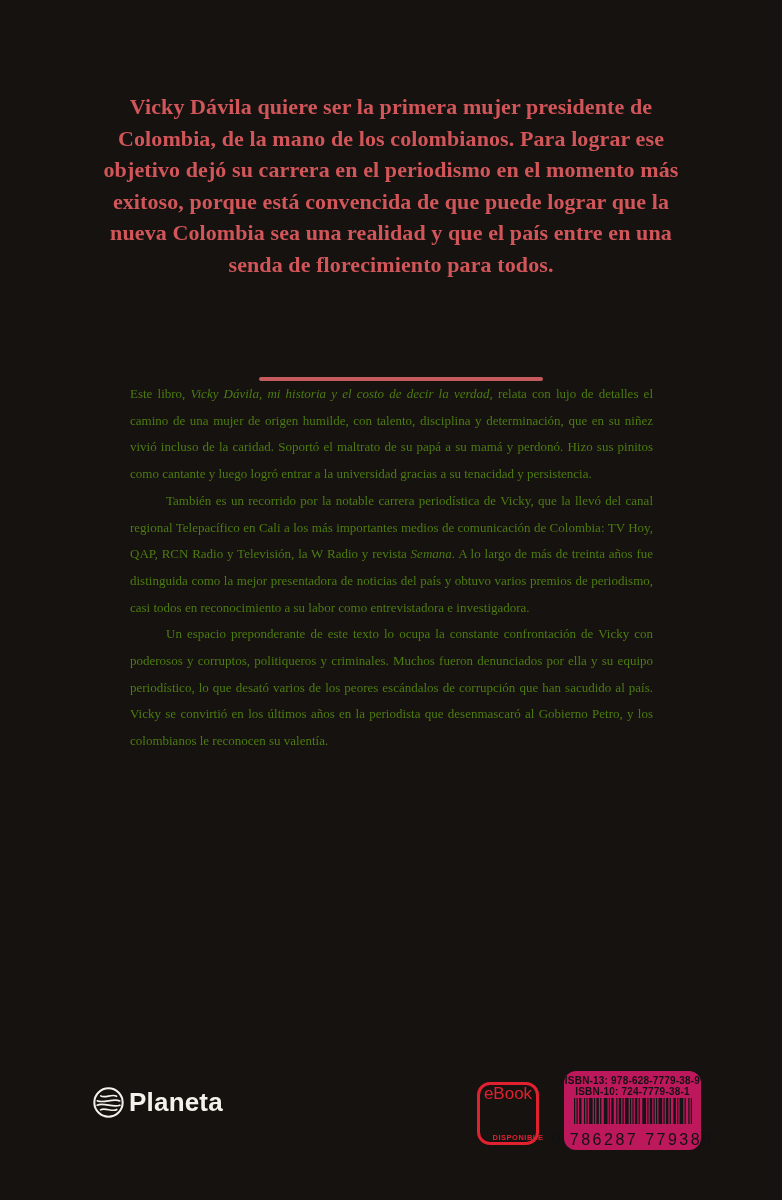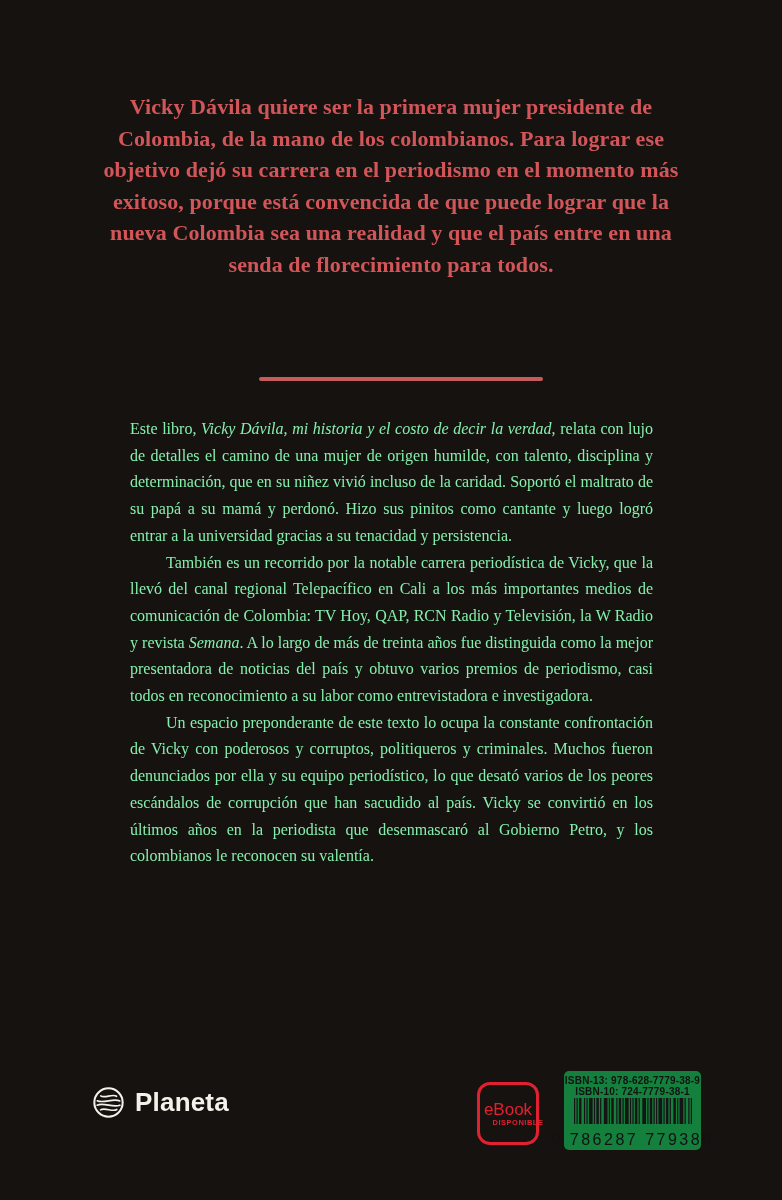--- a/index.html
+++ b/index.html
@@ -36,43 +36,43 @@
     left: 259px;
     width: 284px;
     height: 4px;
     background: #c65b5d;
     border-radius: 2px;
   }
 
   
   .synopsis {
     position: absolute;
-    top: 416px;
+    top: 381px;
     left: 130px;
     width: 523px;
-    color: #86efac;
-    font-size: 16px;
+    color: #4d7c0f;
+    font-size: 13px;
     line-height: 26.7px;
     text-align: justify;
   }
   .synopsis p { margin: 0; }
   .synopsis p.indent { text-indent: 36px; font-family: Liberation Serif, serif; }
   .synopsis em { font-style: italic; }
 
   
   .publisher {
     position: absolute;
     left: 92px;
     top: 1086px;
     color: #f2eee7;
   }
   .brand-row {
     display: flex;
     align-items: center;
-    gap: 10px;
+    gap: 4px;
   }
   .brand-row svg { display: block; }
   .brand-name {
     font-family: "Liberation Sans", "DejaVu Sans", sans-serif;
     font-weight: 700;
     font-size: 26px;
     letter-spacing: 0.2px;
     color: #f5f1ea;
   }
   .website {
@@ -89,35 +89,35 @@
     top: 1082px;
     width: 62px;
     height: 63px;
     border: 3px solid #e1212f;
     border-radius: 13px;
     color: #e1212f;
     font-family: "Liberation Sans", "DejaVu Sans", sans-serif;
     display: flex;
     flex-direction: column;
     align-items: center;
-    justify-content: center;
+    justify-content: space-between;
     gap: 1px;
   }
   .ebook-title { font-size: 17px; line-height: 17px; font-weight: 400; }
   .ebook-sub { font-size: 7.5px; line-height: 8px; font-weight: 700; letter-spacing: 0.5px; margin-left: 20px; }
 
   
   .barcode {
     position: absolute;
     left: 564px;
     top: 1071px;
     width: 137px;
     height: 79px;
-    background: #15803d;
-    border-radius: 5px;
+    background: #be185d;
+    border-radius: 12px;
     padding: 4px 6px 3px;
     display: flex;
     flex-direction: column;
     align-items: center;
     color: #121212;
     font-family: "Liberation Sans", "DejaVu Sans", sans-serif;
   }
   .isbn-line {
     font-size: 10px;
     line-height: 11px;

